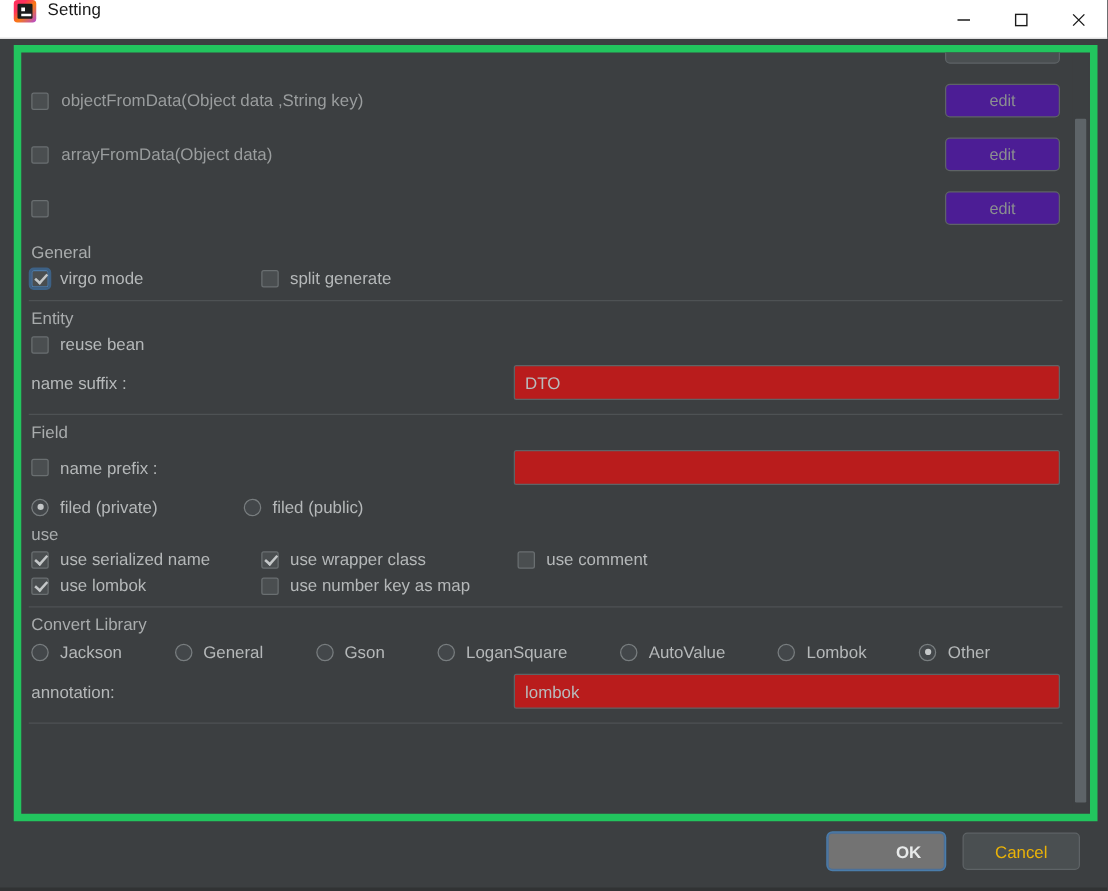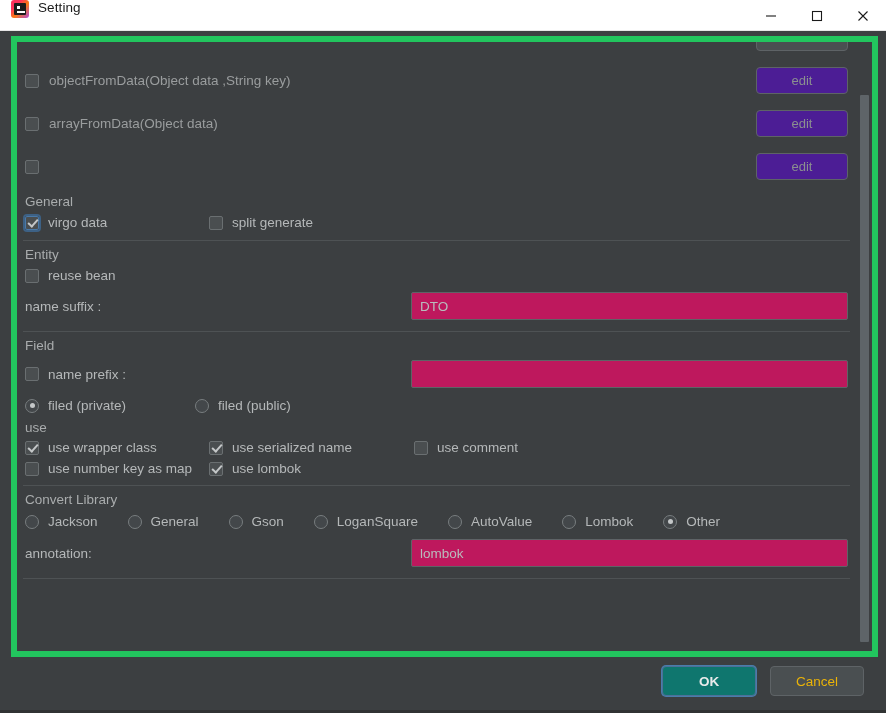--- a/index.html
+++ b/index.html
@@ -146,55 +146,56 @@
 
   
   .fieldrow {
     display: flex; align-items: center;
     padding: 5px 2px; gap: 10px;
   }
   .fieldrow .flabel { font-size: 13.5px; color: #b5b8b9; white-space: nowrap; }
   .tfield {
     margin-left: auto;
     width: 437px; height: 28px;
-    background: #be185d;
+    background: #b91c1c;
     border: 1px solid #5e6366; border-radius: 2px;
     color: #b9bcbd; font-size: 13.5px;
     padding: 0 8px;
     font-family: "Liberation Sans", sans-serif;
     outline: none;
   }
   .tfield::placeholder { color: #7b8082; }
 
   .cbgrid { display: flex; align-items: center; padding: 3px 2px; }
   .cbgrid .opt:nth-child(1) { width: 184px; }
   .cbgrid .opt:nth-child(2) { width: 205px; }
 
   .radiorow { display: flex; align-items: center; padding: 5px 2px; gap: 0; }
   .radiorow .opt { margin-right: 38px; }
 
-  .libs { display: flex; align-items: center; padding: 5px 2px; }
+  .libs { display: flex; align-items: center; padding: 5px 2px; gap: 12px; }
   .libs .opt { margin-right: 30px; }
 
   
   .footer {
     height: 56px; display: flex; align-items: center;
     justify-content: flex-end; padding: 0 22px 8px 0;
     gap: 14px; flex: 0 0 auto;
   }
   .btn {
     height: 30px; min-width: 94px; padding: 0 18px;
     border-radius: 4px; font-size: 13.5px;
     font-family: "Liberation Sans", sans-serif;
     cursor: default;
   }
   .btn.primary {
-    background: #0f766e; border: 1px solid #4c7099;
+    background: #737373; border: 1px solid #4c7099;
     color: #e8eaea; font-weight: bold;
     box-shadow: 0 0 0 1px #4a7dab;
+    text-align: right;
   }
   .btn.secondary {
     background: #4a4f51; border: 1px solid #5e6366;
     color: #eab308;
   }
   .taskbar-sliver {
     position: absolute; left: 0; right: 0; bottom: 0;
     height: 3px; background: #2f3132; opacity: .85;
   }
 </style>
@@ -247,21 +248,21 @@
       </div>
       <div class="method-row">
         <span class="cb"></span>
         <button class="edit-btn">edit</button>
       </div>
 
       <div class="section-head">General</div>
       <div class="optrow">
         <span class="opt" style="width:184px">
           <span class="cb checked focused"></span>
-          <span class="txt">virgo data</span>
+          <span class="txt">virgo mode</span>
         </span>
         <span class="opt">
           <span class="cb"></span>
           <span class="txt">split generate</span>
         </span>
       </div>
       <div class="hr"></div>
 
       <div class="section-head">Entity</div>
       <div class="optrow">
@@ -292,39 +293,39 @@
         <span class="opt" style="margin-right:3px">
           <span class="rb"></span>
           <span class="txt">filed (public)</span>
         </span>
       </div>
 
       <div class="section-head" style="padding-top:2px">use</div>
       <div class="cbgrid">
         <span class="opt">
           <span class="cb checked"></span>
+          <span class="txt">use serialized name</span>
+        </span>
+        <span class="opt">
+          <span class="cb checked"></span>
           <span class="txt">use wrapper class</span>
         </span>
         <span class="opt">
-          <span class="cb checked"></span>
-          <span class="txt">use serialized name</span>
-        </span>
-        <span class="opt">
           <span class="cb"></span>
           <span class="txt">use comment</span>
         </span>
       </div>
       <div class="cbgrid">
-        <span class="opt">
-          <span class="cb"></span>
-          <span class="txt">use number key as map</span>
-        </span>
         <span class="opt">
           <span class="cb checked"></span>
           <span class="txt">use lombok</span>
+        </span>
+        <span class="opt">
+          <span class="cb"></span>
+          <span class="txt">use number key as map</span>
         </span>
       </div>
       <div class="hr"></div>
 
       <div class="section-head">Convert Library</div>
       <div class="libs">
         <span class="opt">
           <span class="rb"></span>
           <span class="txt">Jackson</span>
         </span>

